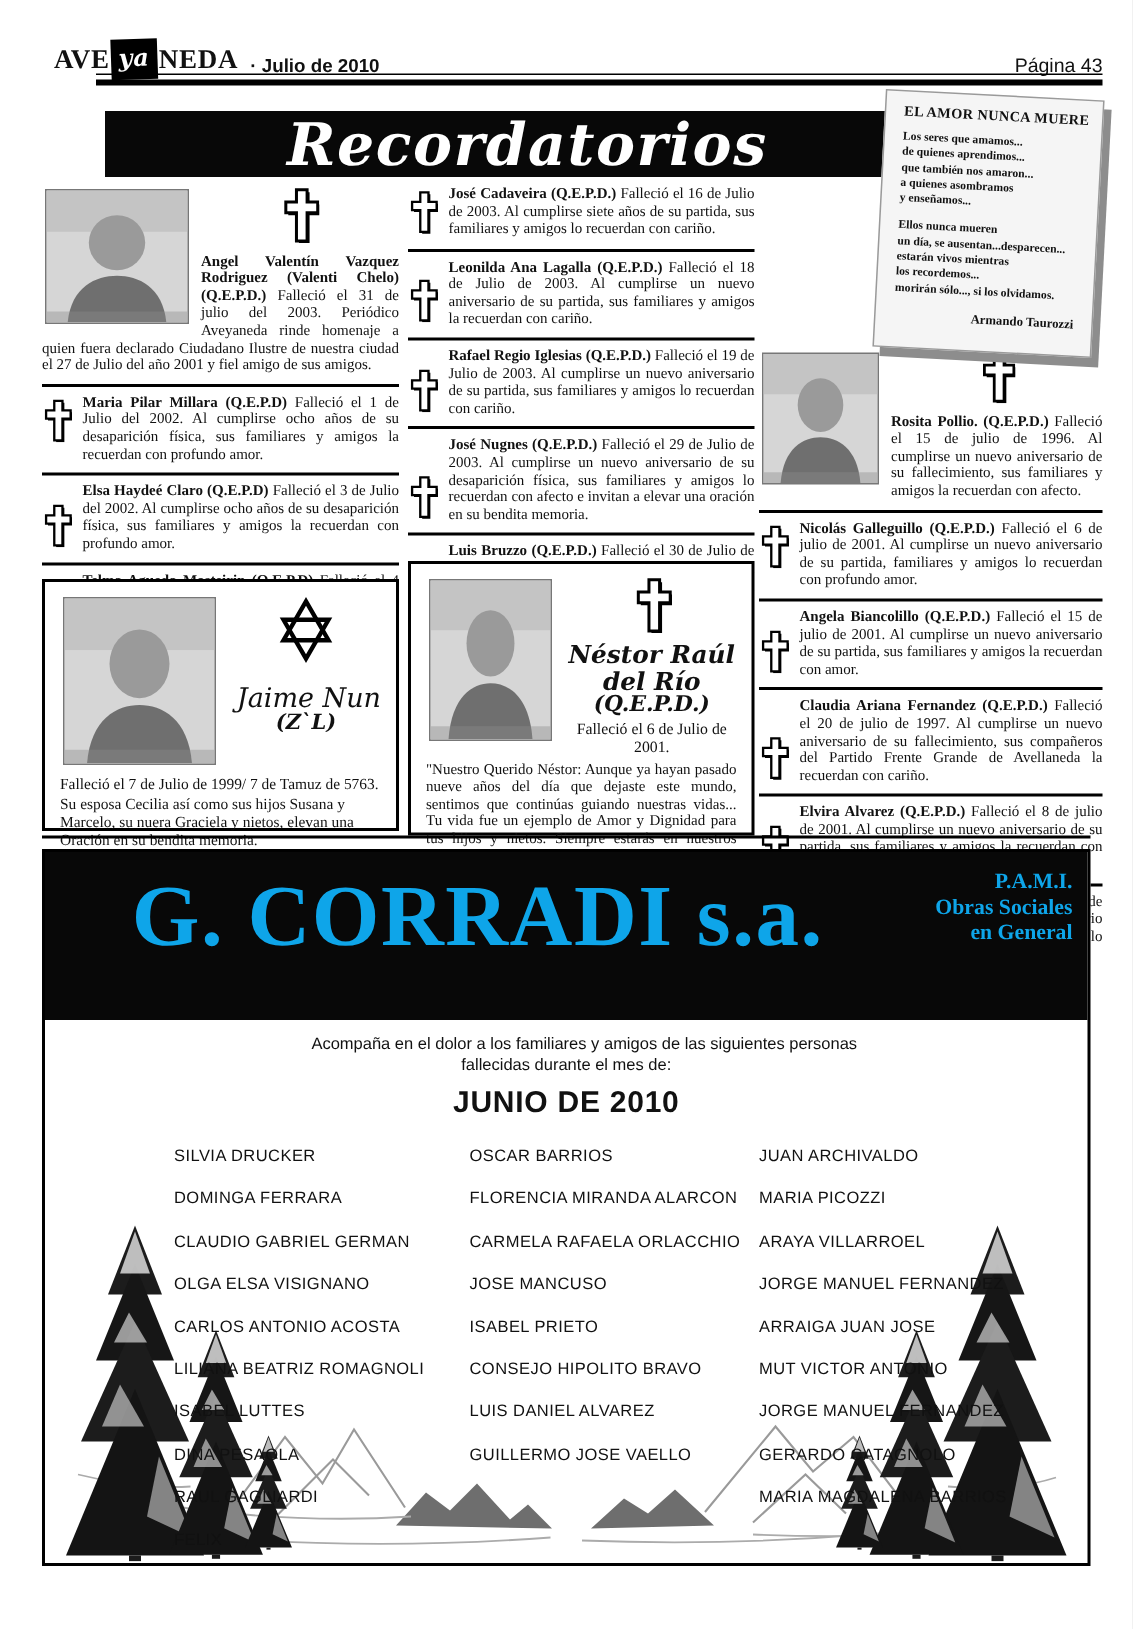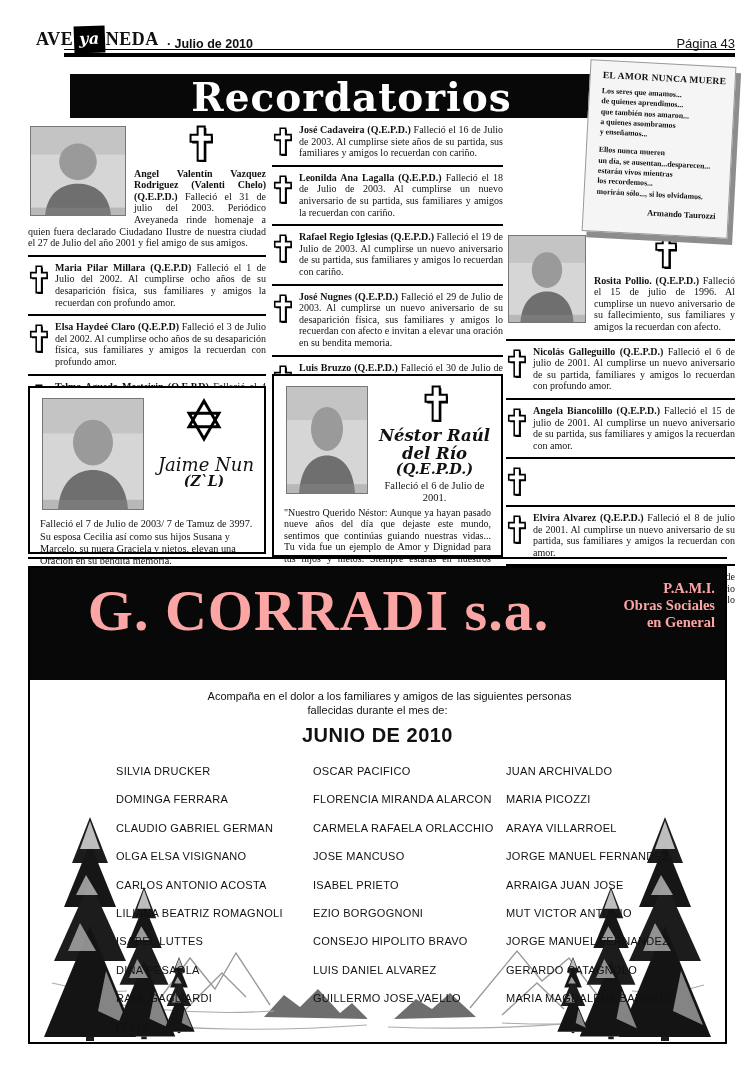--- a/index.html
+++ b/index.html
@@ -14,40 +14,40 @@
   .mh-logo { display:flex; align-items:center; font-family:"Liberation Serif",serif; font-weight:bold; font-size:18px; letter-spacing:.5px; }
   .mh-ya { display:inline-block; background:#000; color:#fff; font-family:"DejaVu Serif",serif; font-style:italic; font-weight:bold; font-size:16px; padding:3px 5px 5px 5px; margin:0 1px; transform:rotate(-2deg); }
   .mh-date { font-family:"Liberation Sans",sans-serif; font-weight:bold; font-size:12.5px; margin-left:8px; padding-bottom:2px; }
   .mh-page { margin-left:auto; font-family:"Liberation Sans",sans-serif; font-size:13px; padding-bottom:2px; }
   .rule-thin  { position:absolute; top:49px; left:64px; right:20px; border-top:1.5px solid #000; }
   .rule-thick { position:absolute; top:53px; left:64px; right:20px; border-top:4px solid #000; }
   
   .banner { position:absolute; top:74px; left:70px; width:665px; height:44px; background:#080808; }
   .banner .script {
     display:block; text-align:center; padding-right:102px; color:#fff;
-    font-family:"DejaVu Serif",serif; font-weight:bold;
+    font-family:"DejaVu Serif",serif; font-style:italic; font-weight:bold;
     font-size:39px; line-height:46px; letter-spacing:1px;
   }
   
   .note {
     position:absolute; top:63px; left:586px; width:146px; height:172px;
     background:#f5f5f5; border:1px solid #9a9a9a; transform:rotate(3deg);
     box-shadow:5px 6px 0 #8d8d8d; padding:9px 6px 6px 12px; z-index:3;
   }
   .note h3 { font-size:9.5px; letter-spacing:.3px; margin-bottom:6px; }
   .note p  { font-size:7.8px; font-weight:bold; line-height:10.3px; white-space:nowrap; }
   .note .stanza2 { margin-top:8px; }
   .note .author { font-size:8.5px; font-weight:bold; text-align:right; margin-top:8px; padding-right:6px; }
   
   .col { position:absolute; font-size:10px; line-height:11.6px; text-align:justify; }
   .col-left  { top:124px; left:28px;  width:238px; }
   .col-mid   { top:119px; left:272px; width:231px; }
   .col-right { top:233px; left:506px; width:229px; }
   .entry { display:flex; gap:7px; padding:5px 0 6px 0; }
-  .entry + .entry { border-top:2.2px solid #000; }
+  .entry + .entry { border-top:2.2px solid #000;align-items:flex-end; }
   .rep { min-height:4px; }
   .rep-topline { border-top:2.2px solid #000; }
   .cross-sm { flex:0 0 20px; padding-top:2px; }
   .etext { flex:1; }
   .etext b { }
   
   .feature { padding-bottom:6px; }
   .photo { background:linear-gradient(135deg,#e2e2e2,#c9c9c9 55%,#bdbdbd); border:1px solid #777; overflow:hidden; }
   .photo svg { display:block; width:100%; height:100%; }
   .feat-photo { float:left; margin:2px 8px 3px 2px; }
@@ -64,21 +64,21 @@
   .nestor-name { font-family:"DejaVu Serif",serif; font-style:italic; font-weight:bold; font-size:16.5px; line-height:18px; margin-top:2px; }
   .nestor-qepd { font-family:"DejaVu Serif",serif; font-style:italic; font-weight:bold; font-size:14.5px; }
   .nestor-died { font-size:10.5px; margin-top:5px; }
   .nestor-quote { clear:both; text-align:justify; font-size:10px; line-height:11.4px; padding-top:3px; }
   .nestor-family { font-style:italic; font-size:9.8px; line-height:11.2px; text-align:justify; padding-top:1px; }
   .star-wrap { margin-top:2px; }
   
   .pre-ad-rule { position:absolute; top:557px; left:28px; width:699px; border-top:2.5px solid #000; }
   
   .ad { position:absolute; top:566px; left:28px; width:699px; height:478px; border:2.5px solid #000; background:#fff; }
-  .ad-header { position:relative; height:112px; background:#080808; color:#fca5a5; }
+  .ad-header { position:relative; height:112px; background:#080808; color:#0ea5e9; }
   .ad-title-row { display:flex; }
   .ad-title {
     flex:1; text-align:center; font-family:"Liberation Serif",serif; font-weight:bold;
     font-size:58px; line-height:78px; letter-spacing:1px; padding-top:4px; white-space:nowrap;
   }
   .ad-pami { width:118px; text-align:right; padding:12px 10px 0 0; font-family:"Liberation Serif",serif; font-weight:bold; }
   .ad-pami div { font-size:14.5px; line-height:17px; }
   .ad-address {
     position:absolute; bottom:5px; left:0; width:100%; text-align:center;
     font-family:"Liberation Serif",serif; font-weight:bold; font-size:21px; letter-spacing:.5px;
@@ -278,20 +278,22 @@
               <use href="#sym-cross"></use>
             </svg></span>
           <p class="etext"><b>Angela Biancolillo (Q.E.P.D.)</b>
           <span>Falleció el 15 de julio de 2001. Al cumplirse un nuevo aniversario de su partida, sus familiares y amigos la recuerdan con amor.</span></p>
         </div>
 
         <div class="entry">
           <span class="cross-sm"><svg width="20" height="30">
               <use href="#sym-cross"></use>
             </svg></span>
+          <p class="etext"><b>Claudia Ariana Fernandez (Q.E.P.D.)</b>
+          <span>Falleció el 20 de julio de 1997. Al cumplirse un nuevo aniversario de su fallecimiento, sus compañeros del Partido Frente Grande de Avellaneda la recuerdan con cariño.</span></p>
         </div>
 
         <div class="entry">
           <span class="cross-sm"><svg width="20" height="30">
               <use href="#sym-cross"></use>
             </svg></span>
           <p class="etext"><b>Elvira Alvarez (Q.E.P.D.)</b>
           <span>Falleció el 8 de julio de 2001. Al cumplirse un nuevo aniversario de su partida, sus familiares y amigos la recuerdan con amor.</span></p>
         </div>
 
@@ -311,21 +313,21 @@
           <use href="#sym-portrait"></use>
         </svg>
       </div>
     <div class="mb-right">
       <div class="star-wrap"><svg width="40" height="44">
             <use href="#sym-star"></use>
           </svg></div>
       <div class="jaime-name">Jaime Nun</div>
       <div class="jaime-zl">(Z`L)</div>
     </div>
-    <p class="mb-body">Falleció el 7 de Julio de 2003/ 7 de Tamuz de 3997.</p>
+    <p class="mb-body">Falleció el 7 de Julio de 1999/ 7 de Tamuz de 5763.</p>
     <p class="mb-body" style="padding-top:1px">Su esposa Cecilia así como sus hijos Susana y Marcelo, su nuera Graciela y nietos, elevan una Oración en su bendita memoria.</p>
   </div>
 
   <div class="mbox nestor-box">
     <div class="mb-photo photo" style="width:82px;height:108px">
         <svg>
           <use href="#sym-portrait"></use>
         </svg>
       </div>
     <div class="mb-right">
@@ -392,26 +394,25 @@
             <p>OLGA ELSA VISIGNANO</p>
             <p>CARLOS ANTONIO ACOSTA</p>
             <p>LILIANA BEATRIZ ROMAGNOLI</p>
             <p>ISABEL LUTTES</p>
             <p>DINA PESAOLA</p>
             <p>RAUL GAGLIARDI</p>
             <p>FELIX</p>
           </div>
         <div class="ad-col ad-col-2">
 
-        <p>OSCAR PACIFICO</p>
+        <p>OSCAR BARRIOS</p>
             <p>FLORENCIA MIRANDA ALARCON</p>
             <p>CARMELA RAFAELA ORLACCHIO</p>
             <p>JOSE MANCUSO</p>
             <p>ISABEL PRIETO</p>
-            <p>EZIO BORGOGNONI</p>
             <p>CONSEJO HIPOLITO BRAVO</p>
             <p>LUIS DANIEL ALVAREZ</p>
             <p>GUILLERMO JOSE VAELLO</p>
           </div>
         <div class="ad-col ad-col-3">
 
         <p>JUAN ARCHIVALDO</p>
             <p>MARIA PICOZZI</p>
             <p>ARAYA VILLARROEL</p>
             <p>JORGE MANUEL FERNANDEZ</p>

